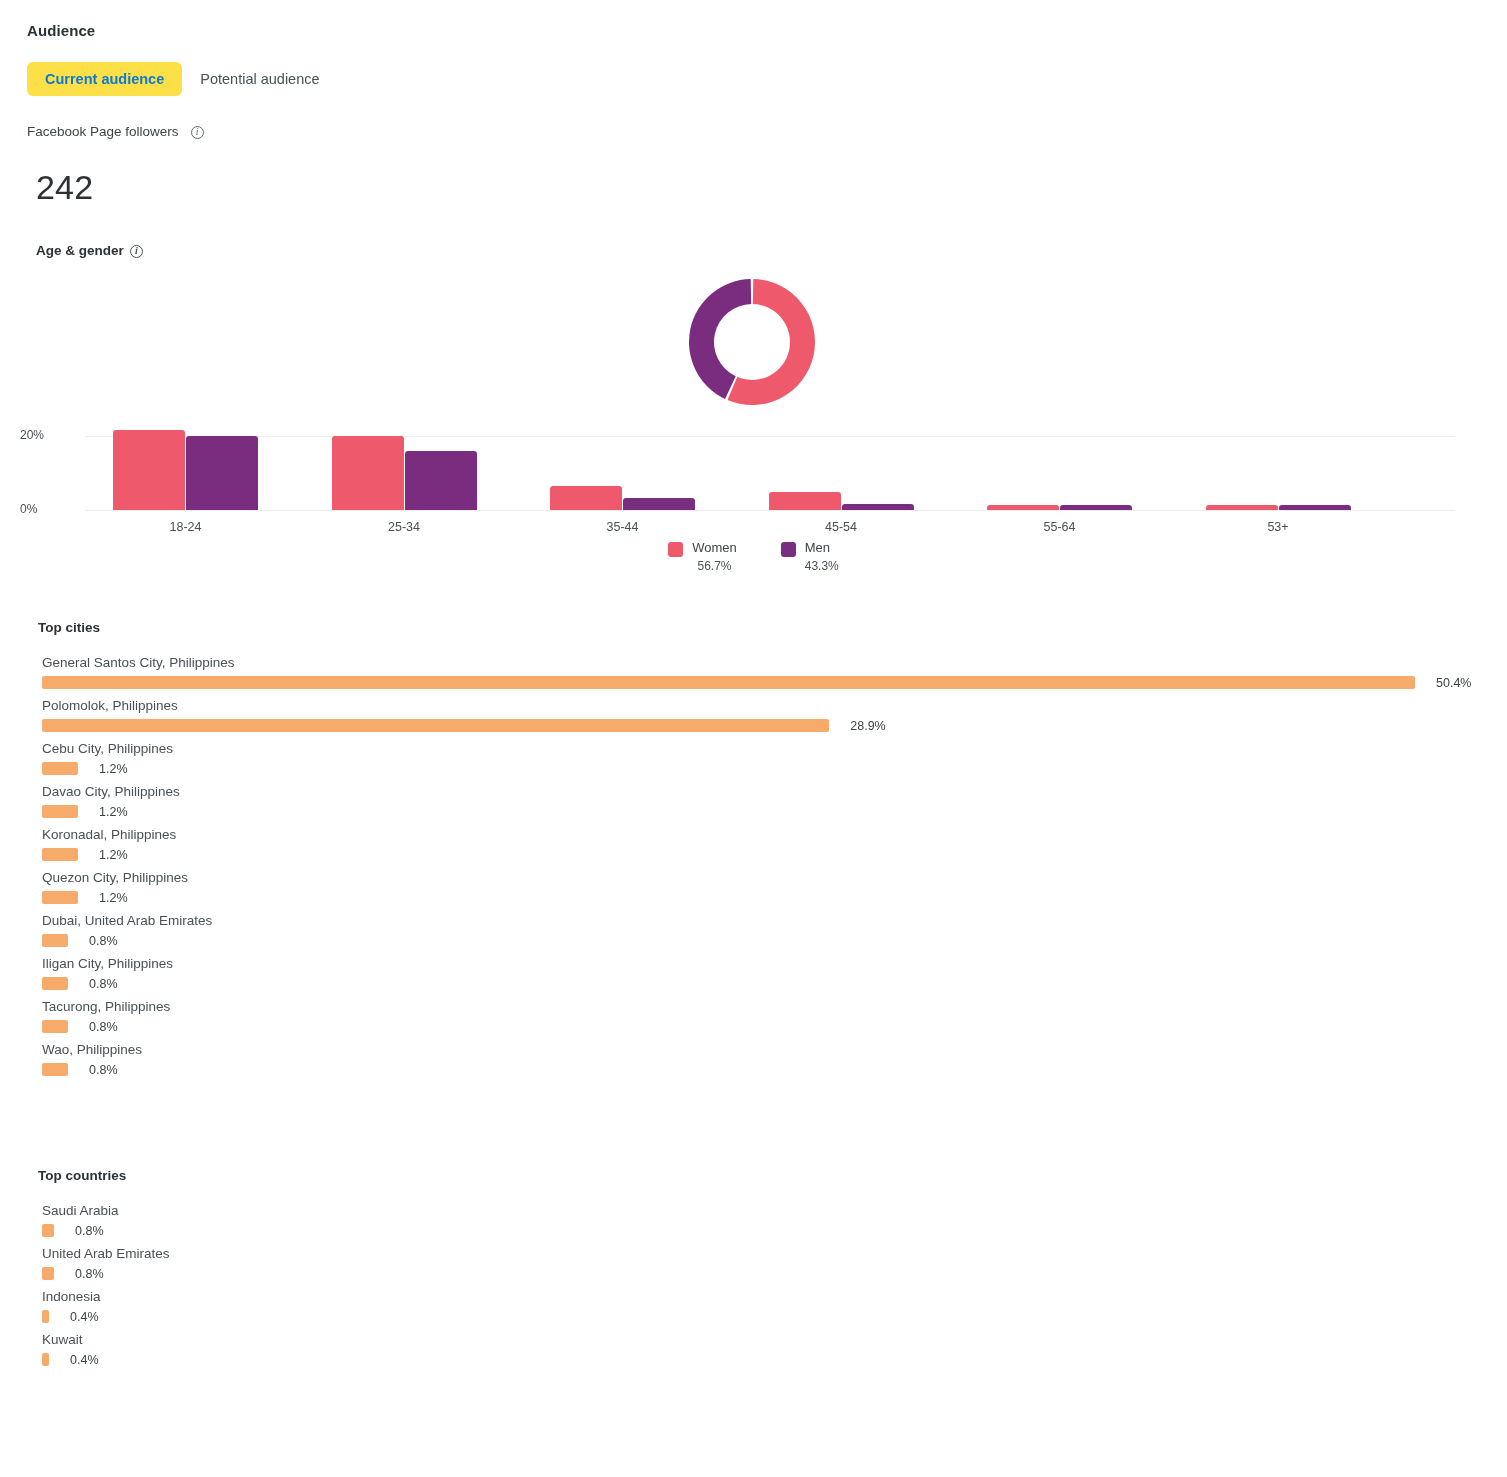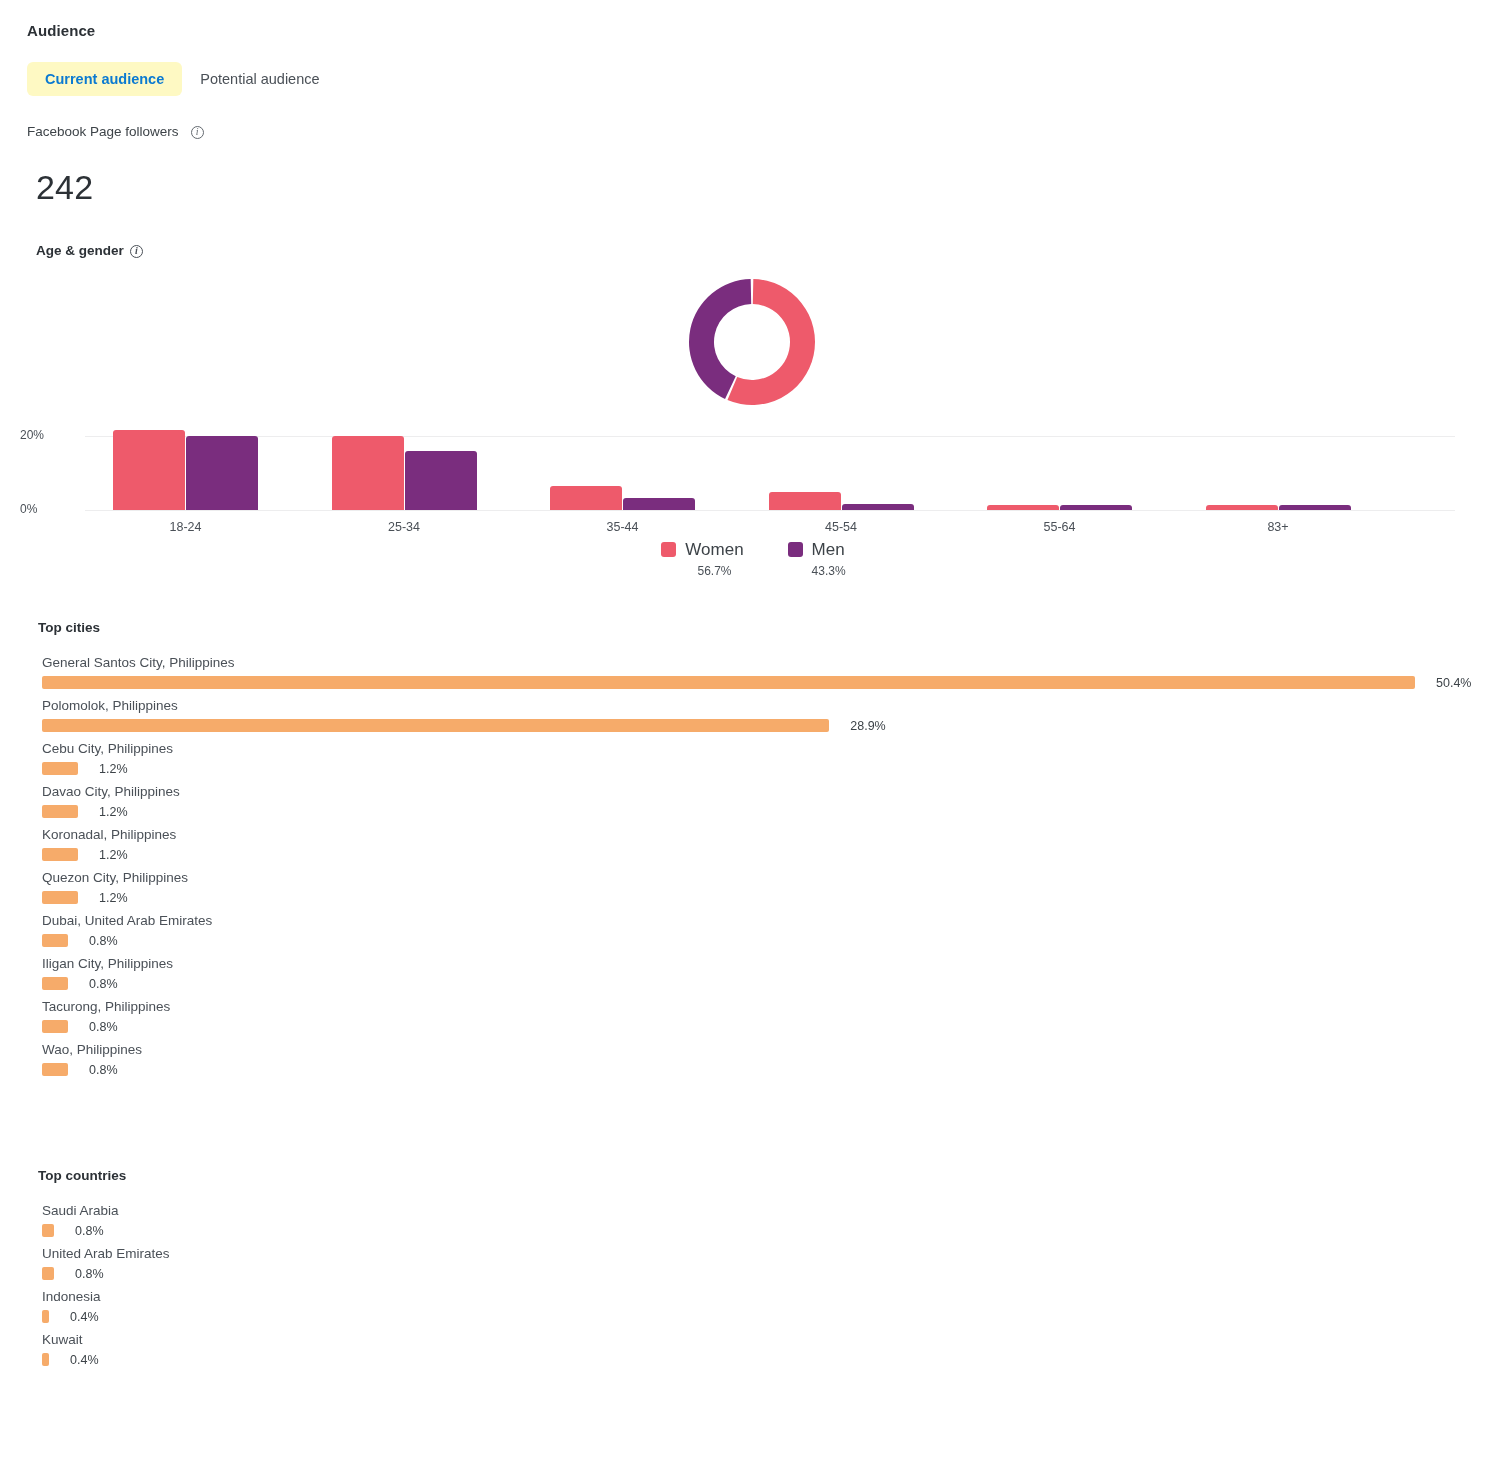--- a/index.html
+++ b/index.html
@@ -18,21 +18,21 @@
   
   .h-audience {
     position: absolute; left: 27px; top: 22px;
     font-size: 15px; font-weight: bold; color: #2c3136; letter-spacing: .1px;
   }
   .tabs { position: absolute; left: 27px; top: 62px; display: flex; align-items: center; gap: 0px; }
   .tab {
     font-size: 14.5px; padding: 9px 18px; border-radius: 6px;
     cursor: pointer; white-space: nowrap; color: #4a5057;
   }
-  .tab.active { background: #fef9c3; color: #0b7ad1; font-weight: bold; }
+  .tab.active { background: #fde047; color: #0b7ad1; font-weight: bold; }
 
   .metric-label {
     position: absolute; left: 27px; top: 124px;
     font-size: 13.5px; color: #3d4348; display: flex; align-items: center; gap: 12px;
   }
   .metric-value {
     position: absolute; left: 36px; top: 168px;
     font-size: 34px; color: #2c3136; font-weight: 400; letter-spacing: .2px;
   }
 
@@ -64,21 +64,21 @@
   .bar { position: absolute; bottom: 0; border-radius: 3px 3px 0 0; }
   .bar.w { background: #ee5a6b; }
   .bar.m { background: #7a2d7e; }
   .xtick { position: absolute; font-size: 12.5px; color: #4a5057; text-align: center; }
 
   .legend { position: absolute; left: 0; top: 540px; width: 1507px;
             display: flex; justify-content: center; gap: 44px; }
   .legend-item { display: flex; gap: 9px; }
   .legend-swatch { width: 15px; height: 15px; border-radius: 3px; margin-top: 2px; flex: 0 0 auto; }
   .legend-text { display: flex; flex-direction: column; gap: 4px; }
-  .legend-name { font-size: 17px; color: #3d4348; }
+  .legend-name { font-size: 13px; color: #3d4348; }
   .legend-pct { font-size: 12px; color: #4a5057; text-align: center; }
 
   
   .section { position: absolute; left: 0; width: 1269px; }
   .section-title {
     margin-left: 38px; font-size: 13.5px; font-weight: bold; color: #2c3136;
     margin-bottom: 20px;
   }
   .rank-row { margin-left: 42px; margin-right: 40px; margin-bottom: 9px; }
   .rank-name { font-size: 13.5px; color: #4a5057; margin-bottom: 6px; }
@@ -138,21 +138,21 @@
         <div class="bar m" style="left: 1060px; width: 72px; height: 5px; bottom: 15px;"></div>
         <div class="bar w" style="left: 1205.5px; width: 72px; height: 5px; bottom: 15px;"></div>
         <div class="bar m" style="left: 1278.5px; width: 72px; height: 5px; bottom: 15px;"></div>
       </div>
     <div id="bar-xticks">
         <div class="xtick" style="left: 83px; width: 205px; top: 95px;">18-24</div>
         <div class="xtick" style="left: 301.5px; width: 205px; top: 95px;">25-34</div>
         <div class="xtick" style="left: 520px; width: 205px; top: 95px;">35-44</div>
         <div class="xtick" style="left: 738.5px; width: 205px; top: 95px;">45-54</div>
         <div class="xtick" style="left: 957px; width: 205px; top: 95px;">55-64</div>
-        <div class="xtick" style="left: 1175.5px; width: 205px; top: 95px;">83+</div>
+        <div class="xtick" style="left: 1175.5px; width: 205px; top: 95px;">53+</div>
       </div>
   </div>
 
   <div class="legend">
     <div class="legend-item">
       <span class="legend-swatch" style="background:#ee5a6b"></span>
       <span class="legend-text">
         <span class="legend-name">Women</span>
         <span class="legend-pct">56.7%</span>
       </span>

